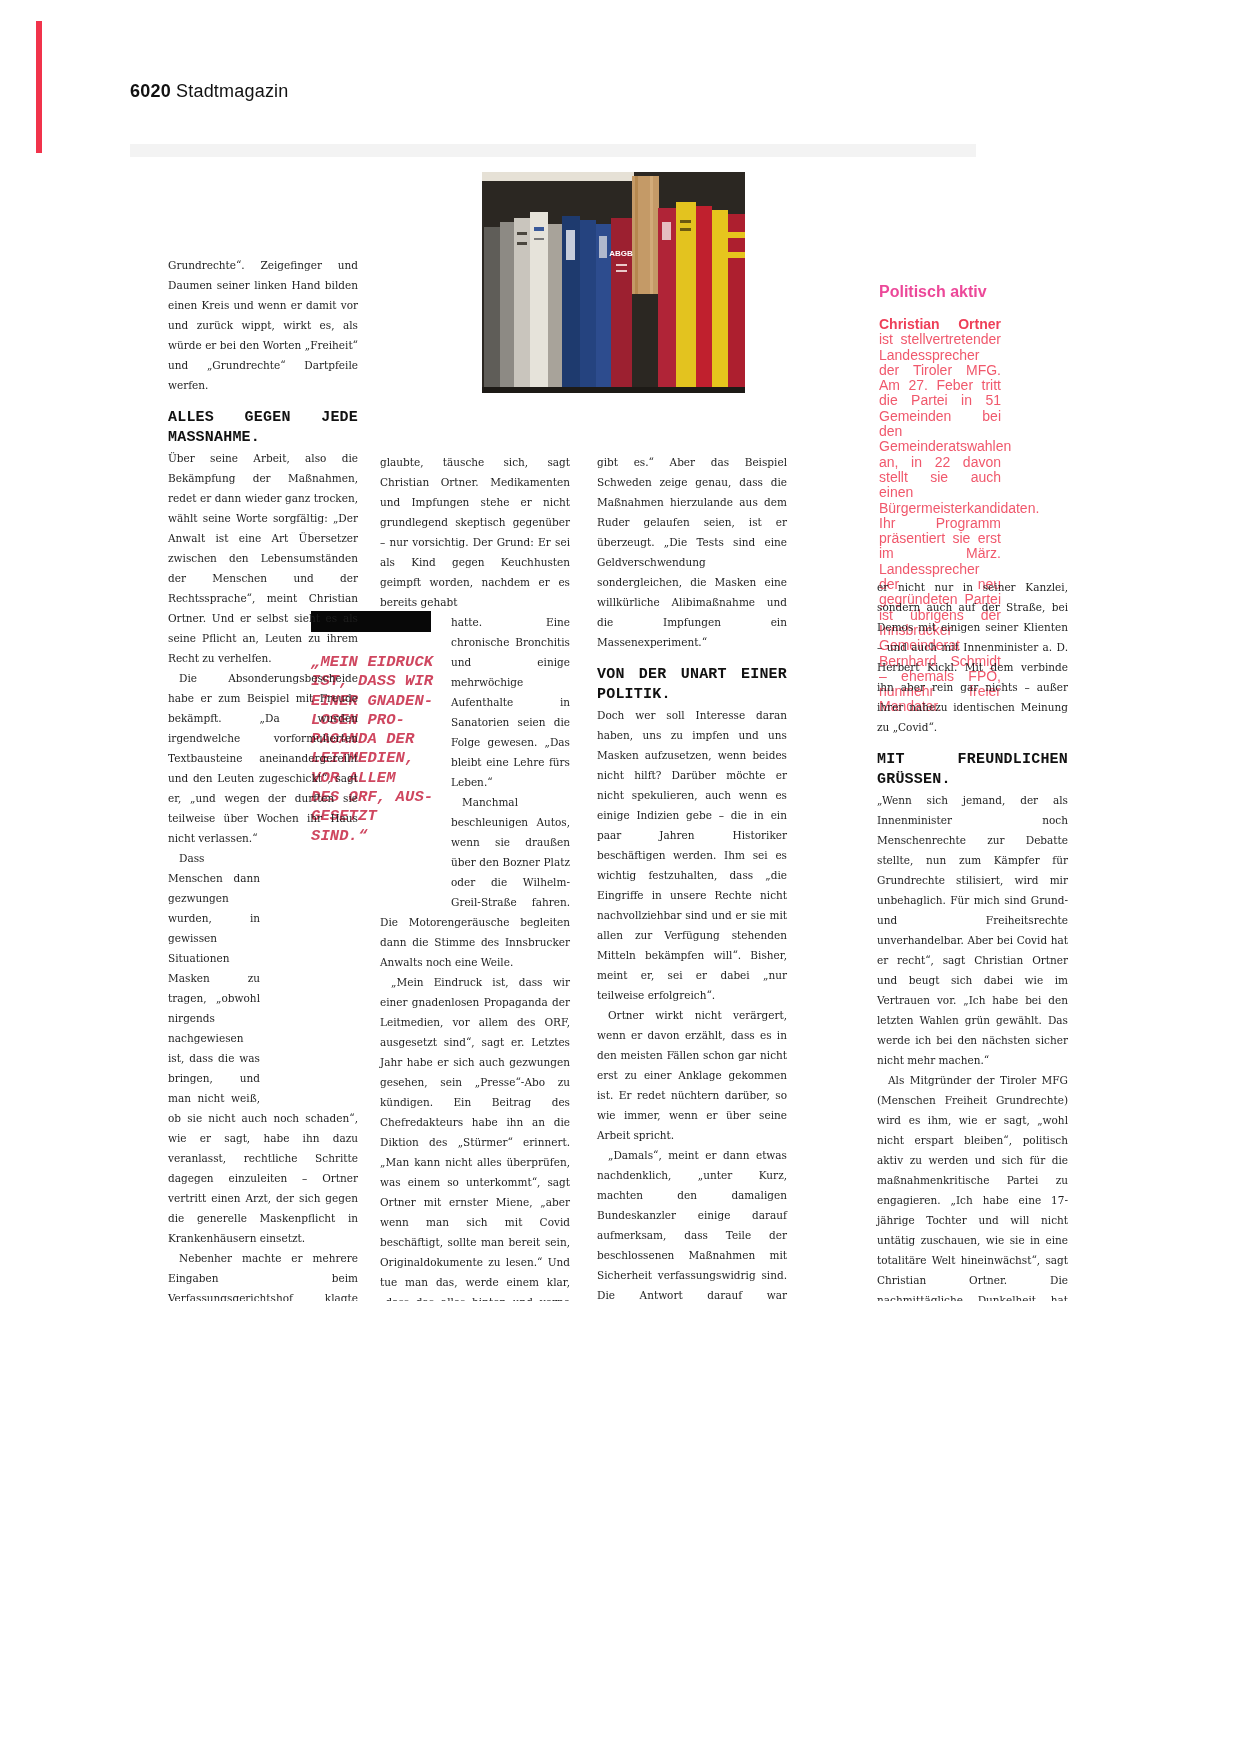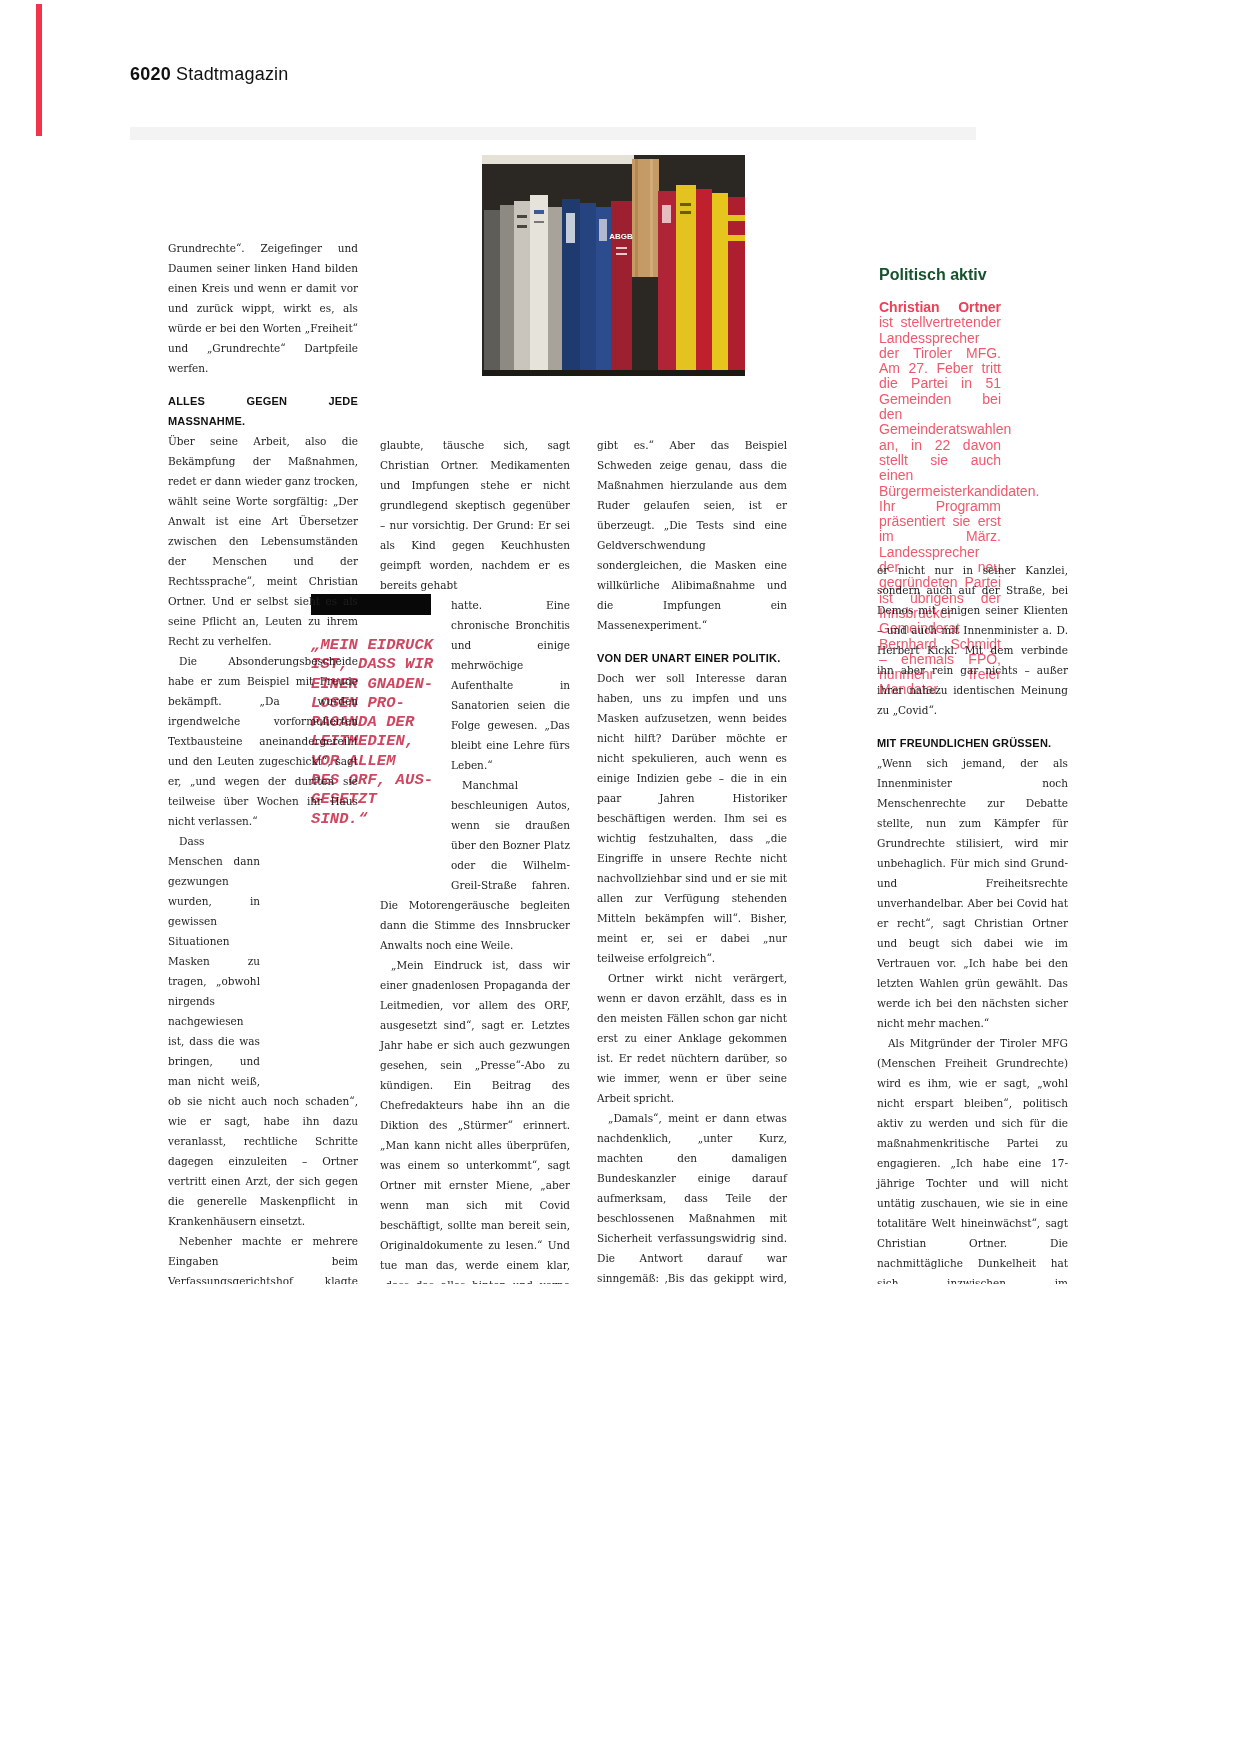--- a/index.html
+++ b/index.html
@@ -1,56 +1,56 @@
 <!DOCTYPE html>
 <html lang="de"><head>
 <meta charset="utf-8">
 <style>
   html,body{margin:0;padding:0;background:#fff;}
   .page{position:relative;width:1241px;height:1284px;background:#ffffff;overflow:hidden;
-        font-family:"DejaVu Serif",serif;color:#1c1c1c;}
+        font-family:"DejaVu Serif",serif;color:#1c1c1c;margin-top:17px;}
 
   
   .redbar{position:absolute;left:36px;top:4px;width:6px;height:132px;background:#f1334b;}
   .masthead{position:absolute;left:130px;top:64px;font-family:"Liberation Sans",sans-serif;
             font-size:18px;color:#111;letter-spacing:.2px;}
   .masthead b{font-weight:700;}
   .graystrip{position:absolute;left:130px;top:127px;width:846px;height:13px;background:#f3f3f3;}
 
   
   .photo{position:absolute;left:482px;top:155px;width:263px;height:221px;background:#2e2a26;border-radius:29px;}
   .photo svg{display:block;}
   .caption{position:absolute;left:541px;top:381px;width:206px;
            font-family:"Liberation Sans",sans-serif;font-weight:700;font-size:10px;
            line-height:15px;text-align:justify;color:#141414;}
 
   
   .col{position:absolute;font-size:10.5px;line-height:20px;text-align:justify;
        hyphens:auto;-webkit-hyphens:auto;color:#1e1e1e;}
   .col p{margin:0;}
   .col p.ind{text-indent:11px;}
-  .col h3{margin:13px 0 0 0;font-family:Liberation Sans, sans-serif;
-          font-size:11px;font-weight:700;letter-spacing:.2px;color:#111;}
+  .col h3{margin:13px 0 0 0;font-family:Liberation Mono, monospace;
+          font-size:15px;font-weight:700;letter-spacing:.2px;color:#111;}
   .c1{left:168px;top:238px;width:190px;}
   .c2{left:380px;top:435px;width:190px;}
   .c3{left:597px;top:435px;width:190px;}
   .c4{left:877px;top:560px;width:191px;}
   .spacer-r{float:right;width:98px;height:256px;}
   .spacer-l{float:left;width:71px;height:287px;}
   .endmark{float:right;margin-top:-13px;font-size:9px;color:#000;}
 
   
   .pullquote{position:absolute;left:311px;top:594px;width:126px;}
   .pq-redact{width:120px;height:21px;background:#080808;}
   .pq-lines{margin-top:21px;font-family:Liberation Mono, monospace;font-style:italic;font-weight:700;
             font-size:15.5px;line-height:19.3px;color:#cf4760;letter-spacing:.1px;}
 
   
   .side-title{position:absolute;left:879px;top:266px;font-family:"Liberation Sans",sans-serif;
-              font-weight:700;font-size:16px;color:#14532d;}
+              font-weight:700;font-size:16px;color:#ec4899;}
   .side-body{position:absolute;left:879px;top:300px;width:122px;
              font-family:"Liberation Sans",sans-serif;font-size:14px;line-height:15.3px;
              text-align:justify;color:#f0586c;hyphens:auto;-webkit-hyphens:auto;}
   .side-body b{font-weight:700;color:#ee3f58;}
 
   
   .footer{position:absolute;left:130px;top:1660px;width:846px;text-align:center;
           font-family:"Liberation Sans",sans-serif;font-size:16px;color:#111;}
   .footer b{font-weight:700;}
 </style>

